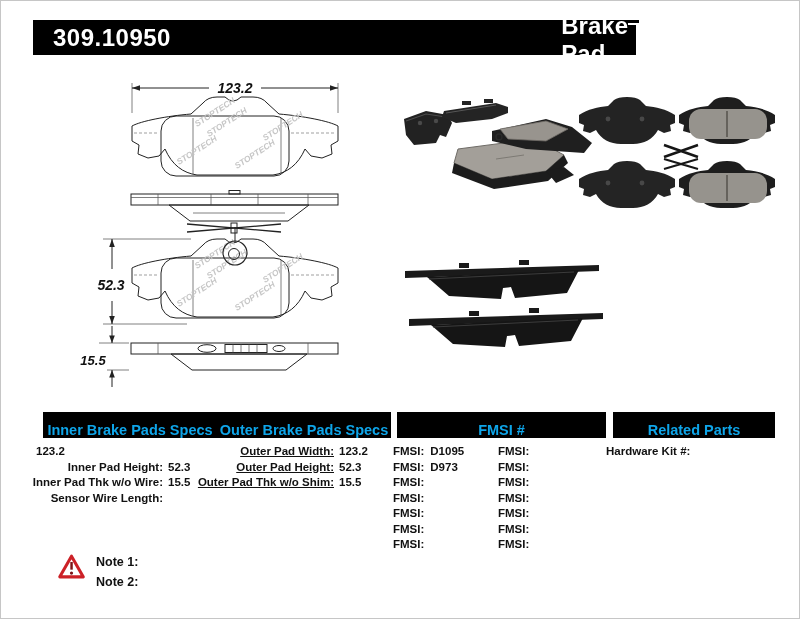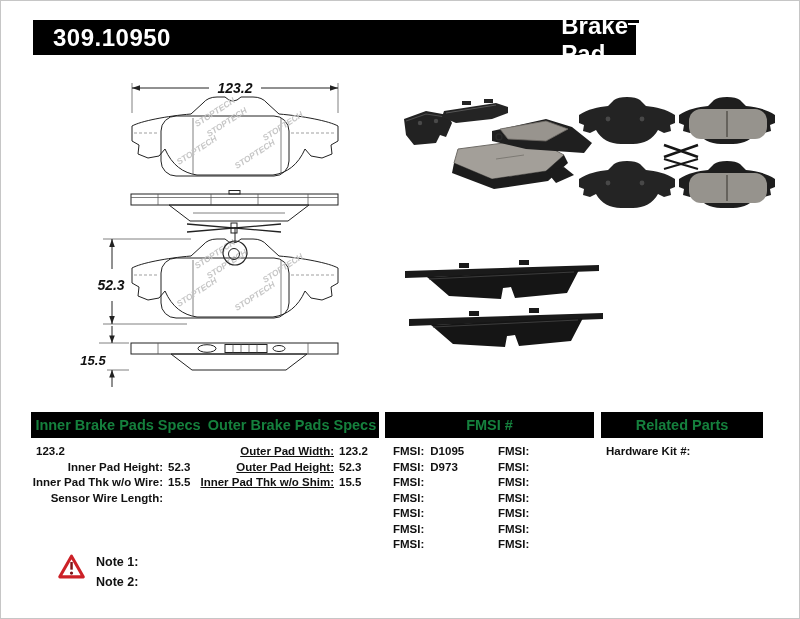--- a/index.html
+++ b/index.html
@@ -19,22 +19,22 @@
   
   svg{display:block;}
   .line{stroke:#222;stroke-width:1;fill:none;}
   .thin{stroke:#555;stroke-width:.75;fill:none;}
   .dash{stroke:#777;stroke-width:.7;fill:none;stroke-dasharray:3 2;}
   .dim-text{font:italic bold 14px "Liberation Sans",sans-serif;fill:#111;}
   .dim-text-s{font:italic bold 13px "Liberation Sans",sans-serif;fill:#111;}
   .wm{font:italic bold 8.5px "Liberation Sans",sans-serif;fill:#c3c3c3;opacity:.95;}
   .arrow{fill:#222;stroke:none;}
   
-  .spec-bar{top:411px;height:26px;background:#000;color:#15803d;display:flex;align-items:center;
-    justify-content:center;font-size:14.5px;}
+  .spec-bar{top:411px;height:26px;background:#000;color:#0ea5e9;display:flex;align-items:flex-end;
+    justify-content:center;font-size:14.5px;margin-left:12px;}
   .spec-bar-split{justify-content:space-around;}
   .spec-bar-split span{flex:1;text-align:center;}
   .spec-list{font-size:11.5px;line-height:15.5px;}
   .spec-row{display:flex;}
   .spec-label{width:132px;text-align:right;white-space:pre;}
   .spec-label-outer{width:143px;text-decoration:underline;}
   .spec-value{margin-left:5px;}
   .fmsi-grid{font-size:11.5px;line-height:15.5px;display:grid;grid-template-columns:105px auto;width:200px;}
   .fmsi-cell .v{margin-left:6px;}
   .related-list{font-size:11.5px;line-height:15.5px;}
@@ -252,21 +252,21 @@
 <div class="abs spec-list" style="left:190px;top:443px;">
   <div class="spec-row">
     <span class="spec-label spec-label-outer">Outer Pad Width:</span>
     <span class="spec-value">123.2</span>
   </div>
   <div class="spec-row">
     <span class="spec-label spec-label-outer">Outer Pad Height:</span>
     <span class="spec-value">52.3</span>
   </div>
   <div class="spec-row">
-    <span class="spec-label spec-label-outer">Inner Pad Thk w/o Shim:</span>
+    <span class="spec-label spec-label-outer">Outer Pad Thk w/o Shim:</span>
     <span class="spec-value">15.5</span>
   </div>
 </div>
 
 <div class="abs fmsi-grid" style="left:392px;top:443px;">
   <div class="fmsi-cell"><span>FMSI:</span><span class="v">D1095</span></div>
   <div class="fmsi-cell"><span>FMSI:</span><span class="v"></span></div>
   <div class="fmsi-cell"><span>FMSI:</span><span class="v">D973</span></div>
   <div class="fmsi-cell"><span>FMSI:</span><span class="v"></span></div>
   <div class="fmsi-cell"><span>FMSI:</span><span class="v"></span></div>

